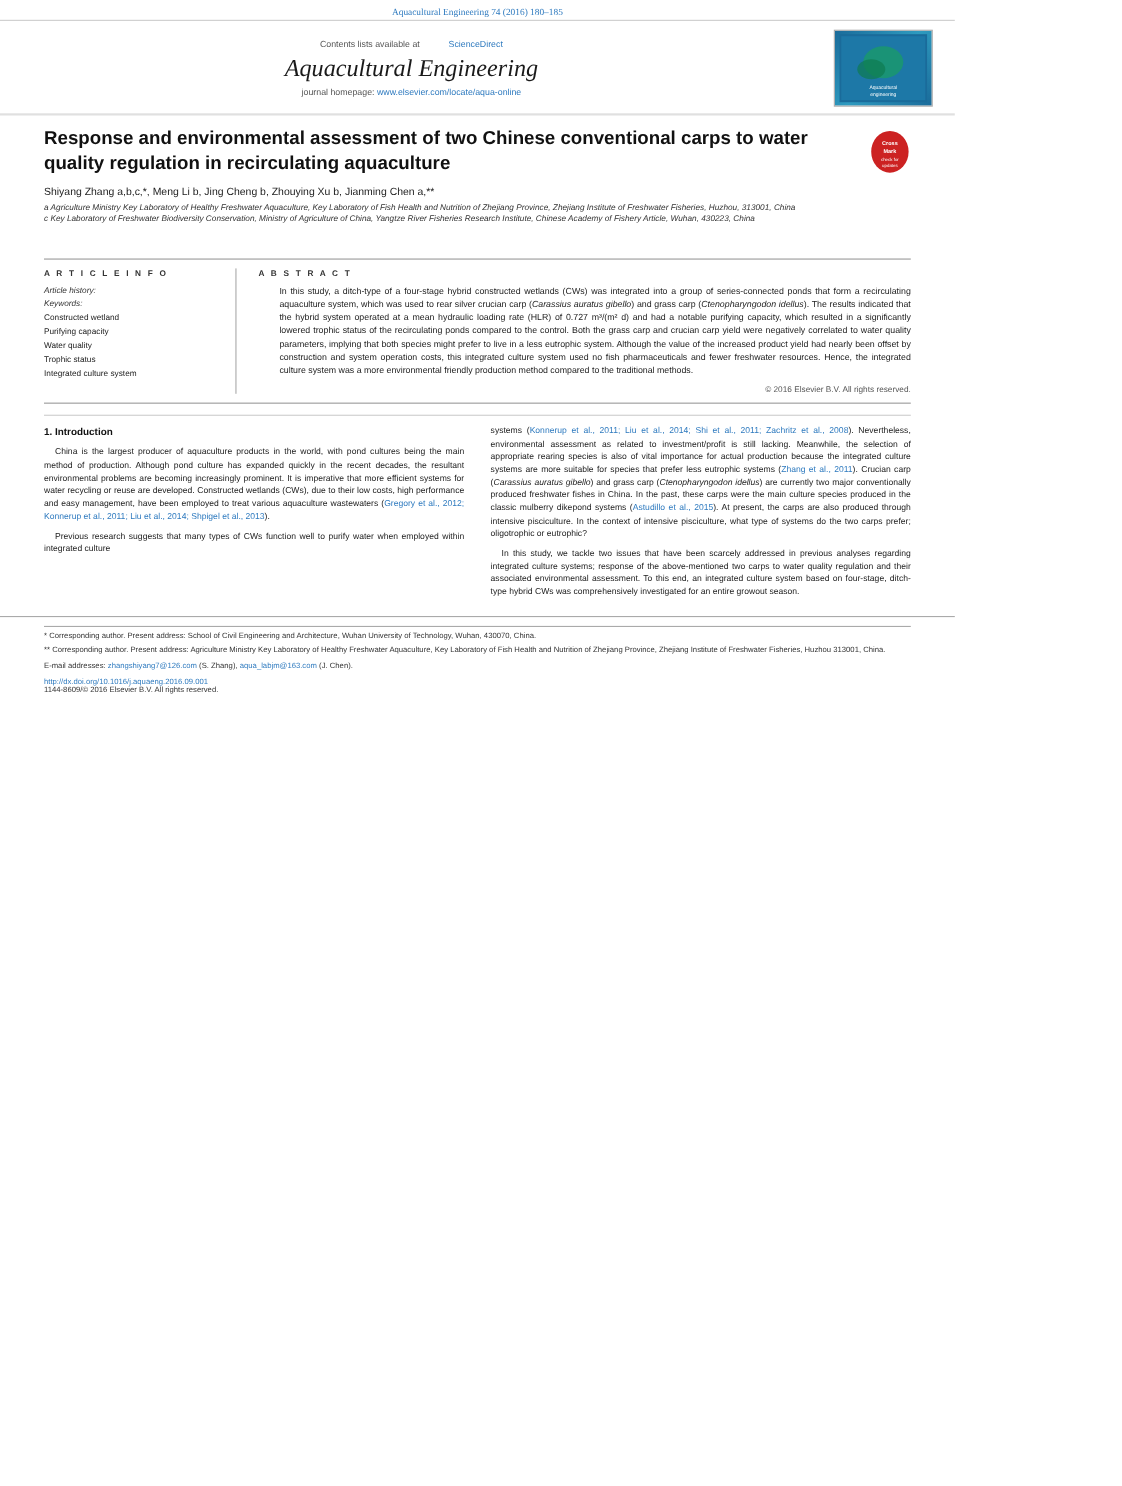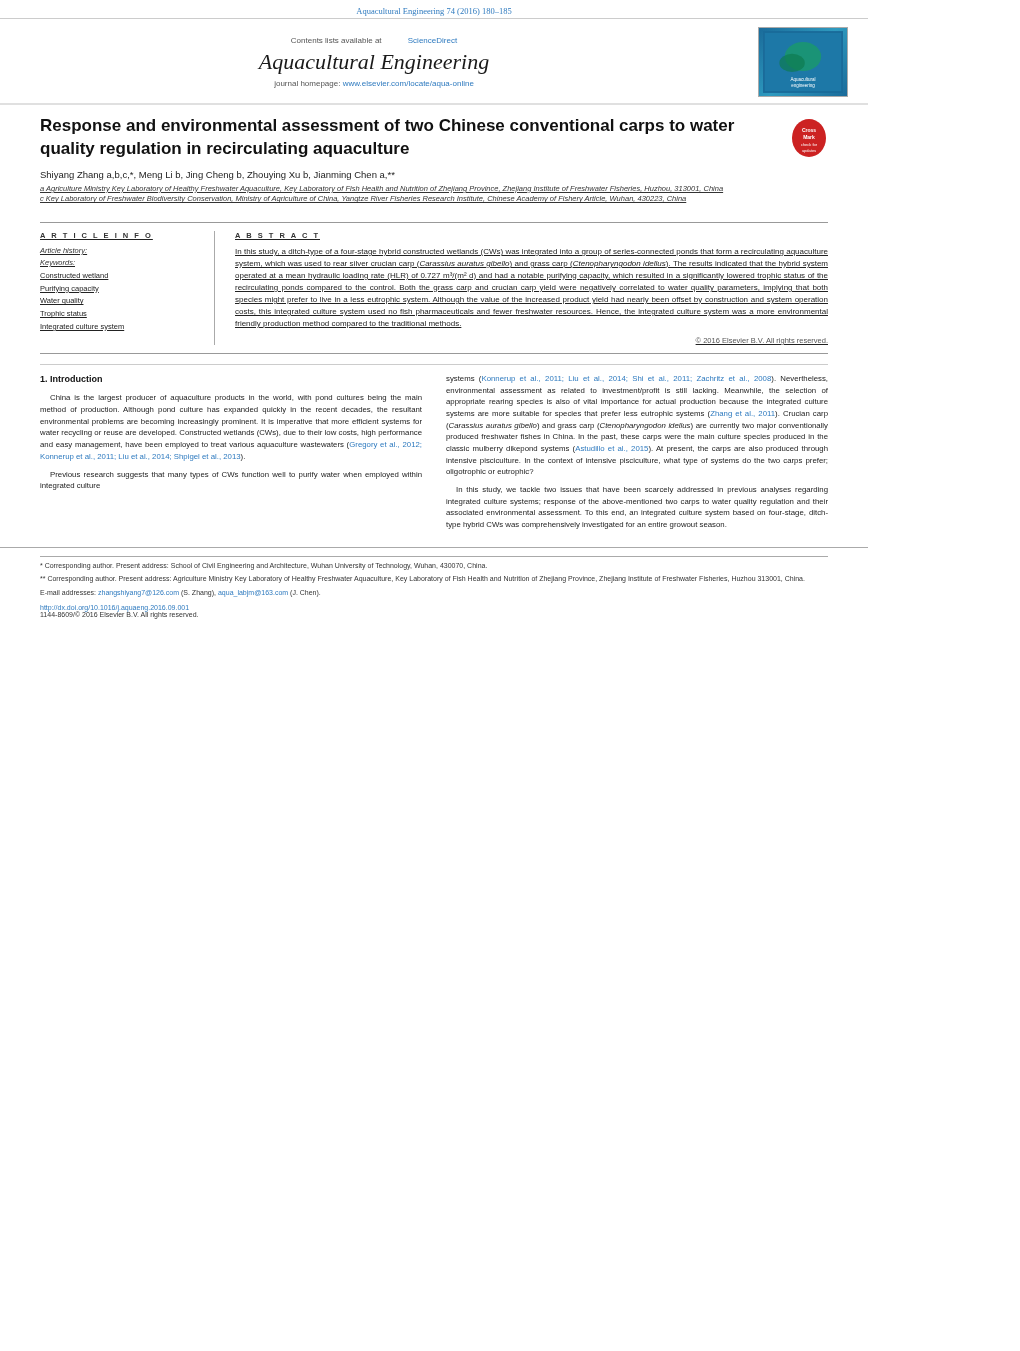--- a/index.html
+++ b/index.html
@@ -141,23 +141,22 @@
       font-family: Arial, sans-serif;
       font-size: 9.5px;
       color: #222;
       margin-bottom: 4px;
     }
     .affiliations {
       font-family: Arial, sans-serif;
       font-size: 7.5px;
       color: #333;
       line-height: 1.4;
-      margin-bottom: 3px;
-      font-style: italic;
-      text-decoration: underline;
+      margin-bottom: 16px;
+      font-style: italic;
     }
     .crossmark {
       width: 36px;
       flex-shrink: 0;
       margin-left: 10px;
       margin-top: 4px;
     }
     .crossmark-badge {
       width: 34px;
       height: 38px;
@@ -174,21 +173,20 @@
     }
 
     
     .article-info-abstract {
       display: flex;
       gap: 20px;
       border-top: 1px solid #999;
       border-bottom: 1px solid #999;
       padding: 8px 0;
       margin-bottom: 10px;
-      text-decoration: underline;
     }
     .article-info {
       width: 175px;
       flex-shrink: 0;
       border-right: 1px solid #aaa;
       padding-right: 10px;
     }
     .section-heading {
       font-family: Arial, sans-serif;
       font-size: 7.5px;
@@ -228,20 +226,21 @@
 
     .abstract-section {
       flex: 1;
     }
     .abstract-text {
       font-family: Arial, sans-serif;
       font-size: 8px;
       color: #222;
       line-height: 1.5;
       text-align: justify;
+      margin-left: 19px;
     }
     .abstract-text em {
       font-style: italic;
     }
     .copyright-line {
       font-family: Arial, sans-serif;
       font-size: 7.5px;
       color: #555;
       text-align: right;
       margin-top: 6px;

